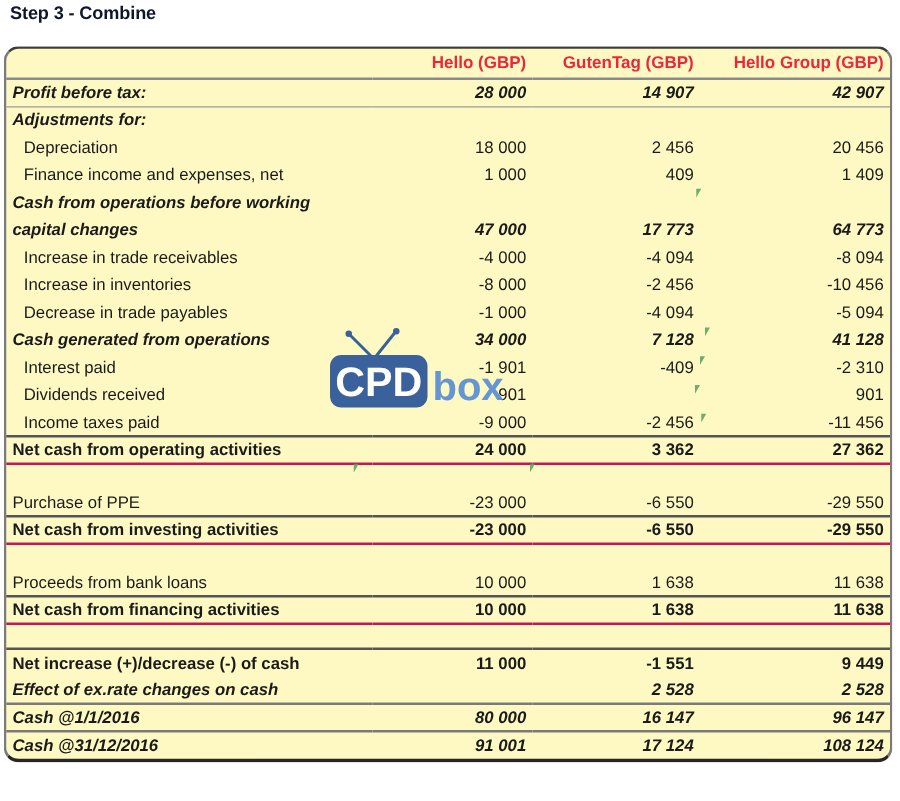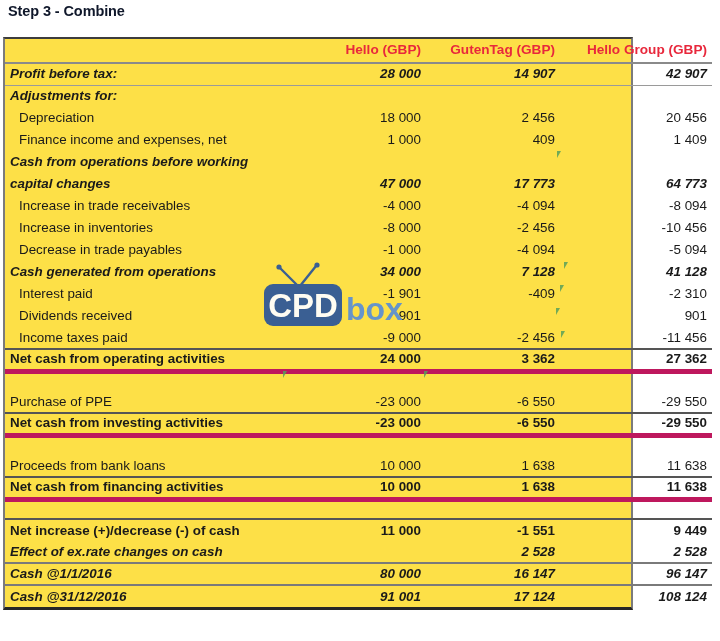--- a/index.html
+++ b/index.html
@@ -22,27 +22,28 @@
     font-size: 14.5px;
     font-weight: bold;
     color: #0f172a;
     letter-spacing: -0.1px;
   }
 
   #sheet {
     position: absolute;
     left: 3px;
     top: 37px;
-    width: 630px;
+    width: 711px;
     border-left: 2px solid #7b7b7b;
     border-right: 2px solid #7b7b7b;
     border-top: 2px solid #3d3d3d;
     border-bottom: 3px solid #262626;
     box-sizing: border-box;
-    background: #fde047;
+    background: #fef9c3;
+    border-radius: 12px;
   }
 
   table.cf {
     width: 100%;
     border-collapse: collapse;
     table-layout: fixed;
     font-size: 13.4px;
     color: #1a1a1a;
   }
   table.cf col.c-label { width: 293px; }
@@ -78,21 +79,21 @@
   
   td.indent { padding-left: 14px !important; margin-top: 48px; }
 
   
   .bi { font-weight: bold; font-style: italic; }
   .b  { font-weight: bold; }
   .bb-thin   { border-bottom: 1px solid #9a9a9a; }
   .bt-med    { border-top: 2px solid #7a7a7a; margin-left: 17px; }
   .bb-med    { border-bottom: 2px solid #7a7a7a; }
   .bt-thick  { border-top: 2px solid #555555; }
-  .bb-thick  { border-bottom: 5px solid #be185d; }
+  .bb-thick  { border-bottom: 2px solid #be185d; }
 
   tr.spacer { height: 20px; }
   tr.spacer td { border: none; }
 
   
   #watermark {
     position: absolute;
     left: 258px;
     top: 262px;
     width: 150px;

